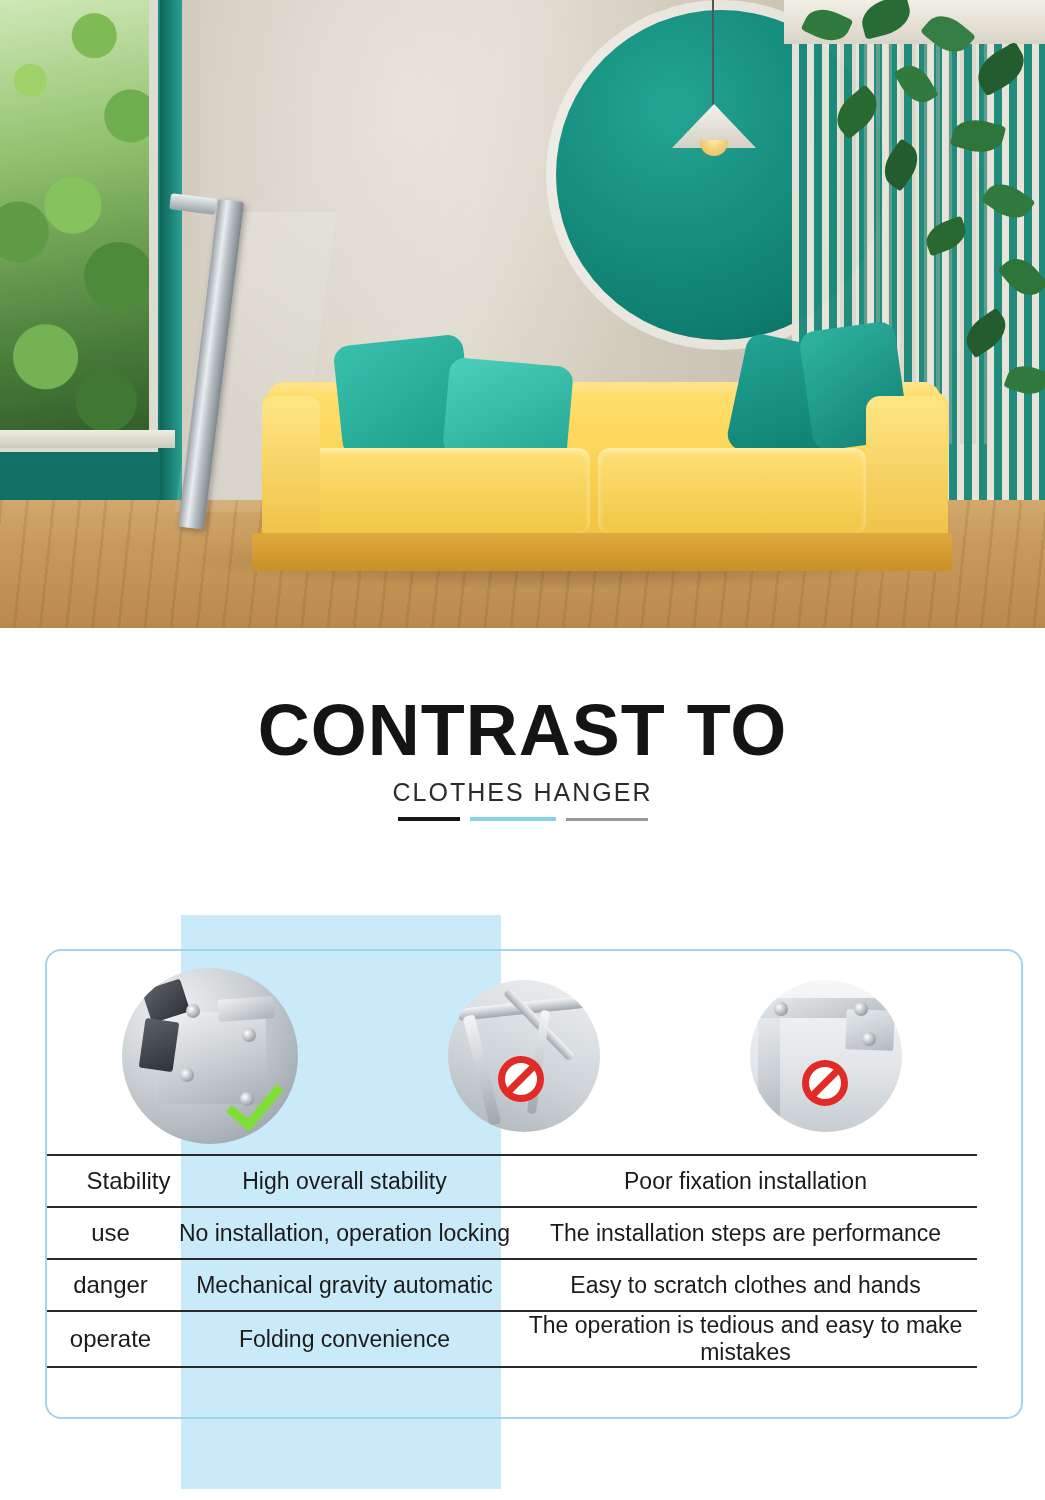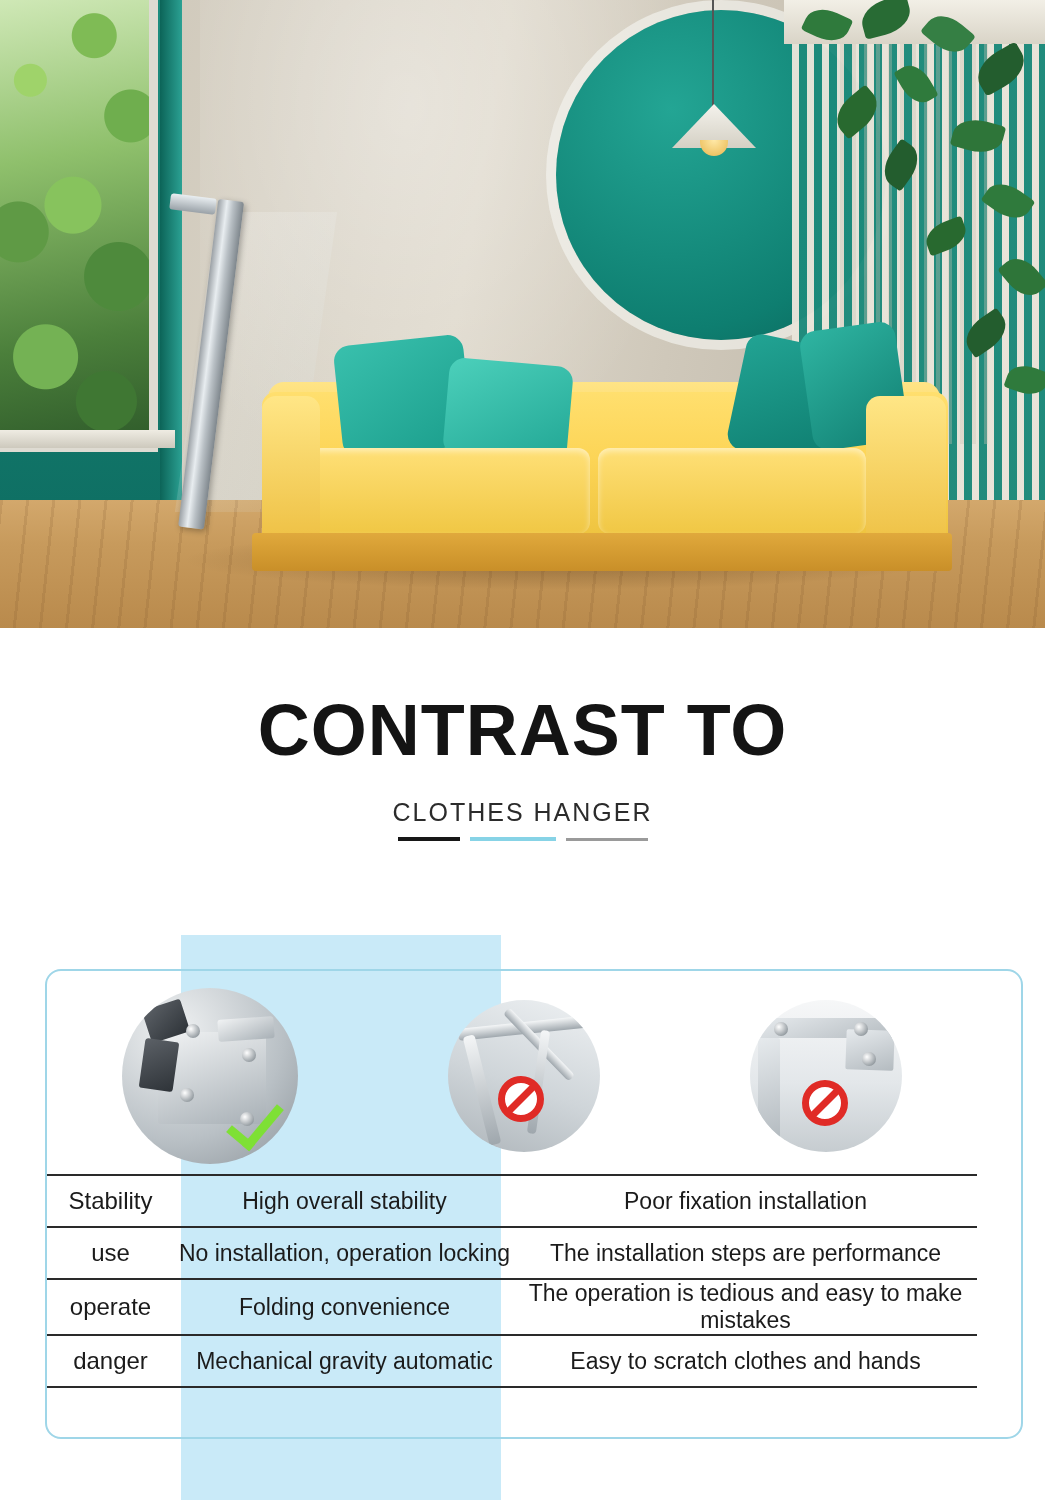--- a/index.html
+++ b/index.html
@@ -201,21 +201,21 @@
   }
   .title-main {
     font-size: 72px;
     font-weight: 800;
     letter-spacing: 1px;
     color: #141414;
     line-height: 1;
     font-family: "Liberation Sans", sans-serif;
   }
   .title-sub {
-    margin-top: 32px;
+    margin-top: 12px;
     font-size: 25px;
     letter-spacing: 2px;
     color: #2b2b2b;
     font-weight: 400;
   }
   .rule-row {
     margin: 10px auto 0;
     width: 250px;
     display: flex;
     align-items: center;
@@ -349,21 +349,21 @@
   }
   table.compare tr:last-child td { border-bottom: 2px solid #2a2a2a; }
   table.compare td.label {
     width: 128px;
     font-size: 24px;
     text-align: center;
     border-top: 2px solid #2a2a2a;
   }
   table.compare td.col-a { width: 340px; }
   table.compare td.col-b { width: 462px; }
-  table.compare tr:first-child td.label { font-size: 24px; }
+  table.compare tr:first-child td.label { font-size: 24px; text-align: right; }
 </style>
 </head>
 <body>
 
 <div class="hero">
   <div class="wall-right"></div>
   <div class="wall-shadow"></div>
 
   <div class="teal-circle"></div>
 
@@ -480,25 +480,25 @@
         <td class="label">Stability</td>
         <td class="col-a">High overall stability</td>
         <td class="col-b">Poor fixation installation</td>
       </tr>
       <tr>
         <td class="label">use</td>
         <td class="col-a">No installation, operation locking</td>
         <td class="col-b">The installation steps are performance</td>
       </tr>
       <tr>
+        <td class="label">danger</td>
+        <td class="col-a">Mechanical gravity automatic</td>
+        <td class="col-b">Easy to scratch clothes and hands</td>
+      </tr>
+      <tr>
         <td class="label">operate</td>
         <td class="col-a">Folding convenience</td>
         <td class="col-b">The operation is tedious and easy to make mistakes</td>
       </tr>
-      <tr>
-        <td class="label">danger</td>
-        <td class="col-a">Mechanical gravity automatic</td>
-        <td class="col-b">Easy to scratch clothes and hands</td>
-      </tr>
     </tbody>
   </table>
 
 </div>
 
 </body></html>

